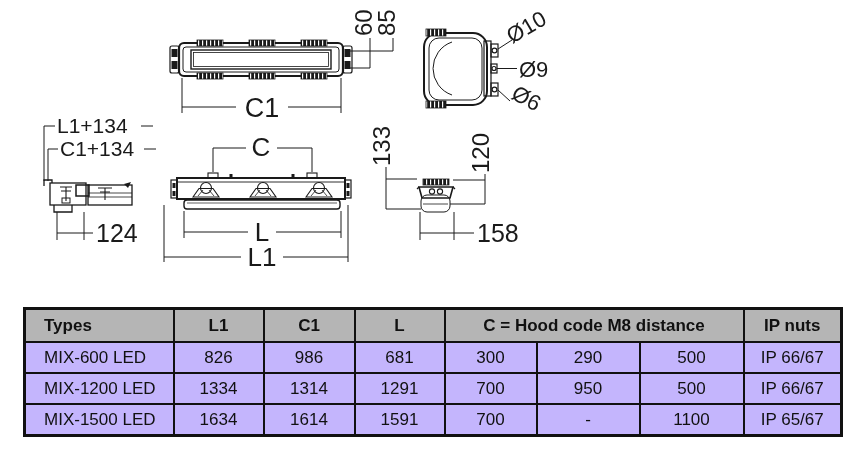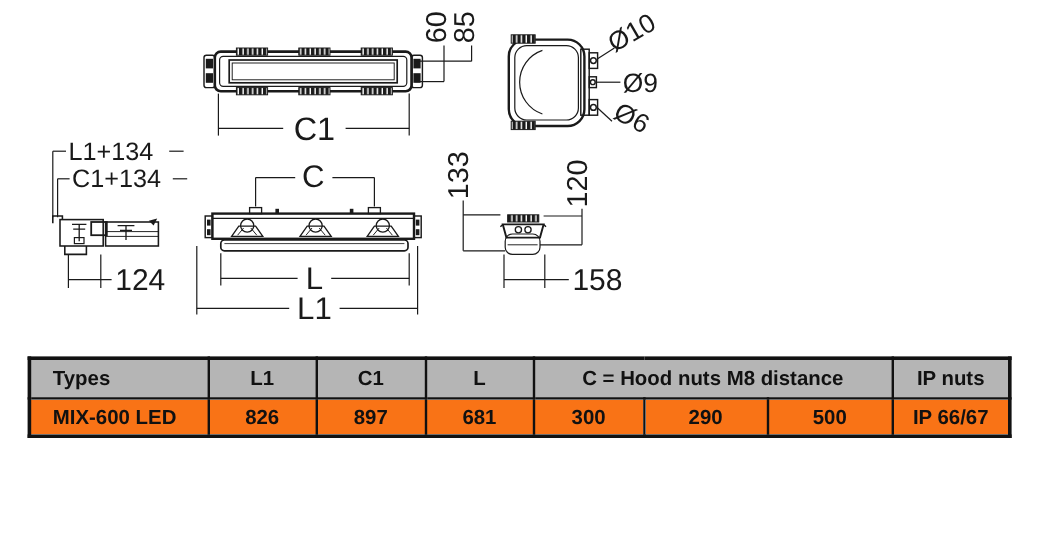--- a/index.html
+++ b/index.html
@@ -1,24 +1,24 @@
 <!DOCTYPE html>
 <html><head>
 <meta charset="utf-8">
 <style>
   html,body{margin:0;padding:0;background:#fff;}
   .stage{position:relative;width:868px;height:450px;background:#fff;overflow:hidden;
          font-family:"Liberation Sans",sans-serif;color:#1a1a1a;}
   svg text{font-family:"Liberation Sans",sans-serif;fill:#1a1a1a;}
   .drawing{position:absolute;left:0;top:0;}
-  .spec-table{position:absolute;left:23px;top:297px;border-collapse:collapse;table-layout:fixed;
+  .spec-table{position:absolute;left:23px;top:307px;border-collapse:collapse;table-layout:fixed;
               font-size:17px;color:#111;}
   .spec-table th,.spec-table td{border:2px solid #111;text-align:center;padding:0;overflow:hidden;white-space:nowrap;}
   .spec-table th{background:#b5b5b5;height:31px;font-weight:600;}
-  .spec-table td{height:29px;background:#f97316;font-weight:700;}
+  .spec-table td{height:29px;background:#c4b5fd;font-weight:400;}
   .spec-table .type-cell{text-align:left;padding-left:18px;}
   .spec-table{border:3px solid #111;}
 </style>
 </head>
 <body>
 
 <div class="stage">
 
 <svg class="drawing" width="868" height="296" viewBox="0 0 868 296">
   <defs>
@@ -230,31 +230,51 @@
         <col style="width:103px">
         <col style="width:104px">
         <col style="width:98px">
   </colgroup>
   <thead>
     <tr>
       <th class="type-cell">Types</th>
       <th>L1</th>
       <th>C1</th>
       <th>L</th>
-      <th colspan="3">C = Hood nuts M8 distance</th>
+      <th colspan="3">C = Hood code M8 distance</th>
       <th>IP nuts</th>
     </tr>
   </thead>
   <tbody>
     <tr>
       <td class="type-cell">MIX-600 LED</td>
       <td>826</td>
-      <td>897</td>
+      <td>986</td>
       <td>681</td>
       <td>300</td>
       <td>290</td>
       <td>500</td>
       <td>IP 66/67</td>
     </tr>
+    <tr>
+      <td class="type-cell">MIX-1200 LED</td>
+      <td>1334</td>
+      <td>1314</td>
+      <td>1291</td>
+      <td>700</td>
+      <td>950</td>
+      <td>500</td>
+      <td>IP 66/67</td>
+    </tr>
+    <tr>
+      <td class="type-cell">MIX-1500 LED</td>
+      <td>1634</td>
+      <td>1614</td>
+      <td>1591</td>
+      <td>700</td>
+      <td>-</td>
+      <td>1100</td>
+      <td>IP 65/67</td>
+    </tr>
   </tbody>
 </table>
 
 </div>
 
 </body></html>

